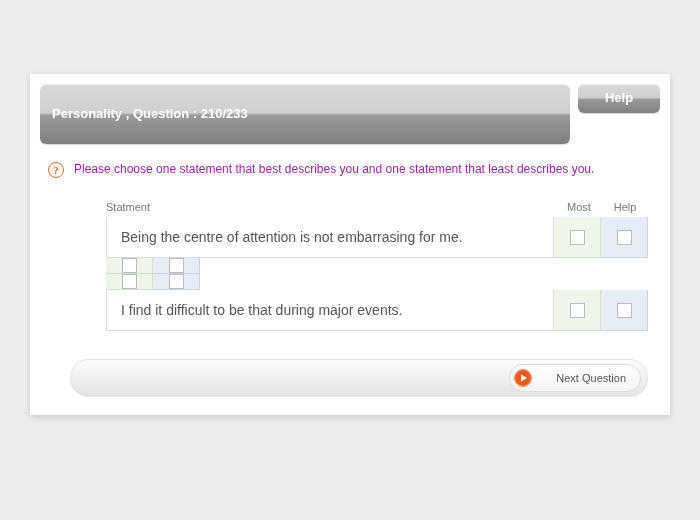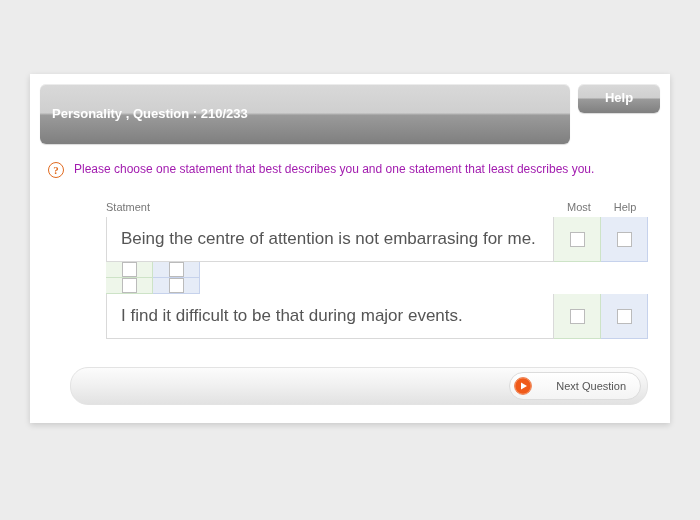--- a/index.html
+++ b/index.html
@@ -84,21 +84,21 @@
     display: flex;
     align-items: stretch;
   }
   .body-row .stmt {
     flex: 1;
     border: 1px solid #d9d9d9;
     border-top: none;
     display: flex;
     align-items: center;
     padding: 12px 14px;
-    font-size: 17px;
+    font-size: 14px;
     color: #555;
   }
   .body-row:first-of-type .stmt { border-top: 1px solid #d9d9d9; }
   .body-row .cell {
     width: 46px;
     border: 1px solid;
     border-left: none;
     border-top: none;
     display: flex;
     align-items: center;

